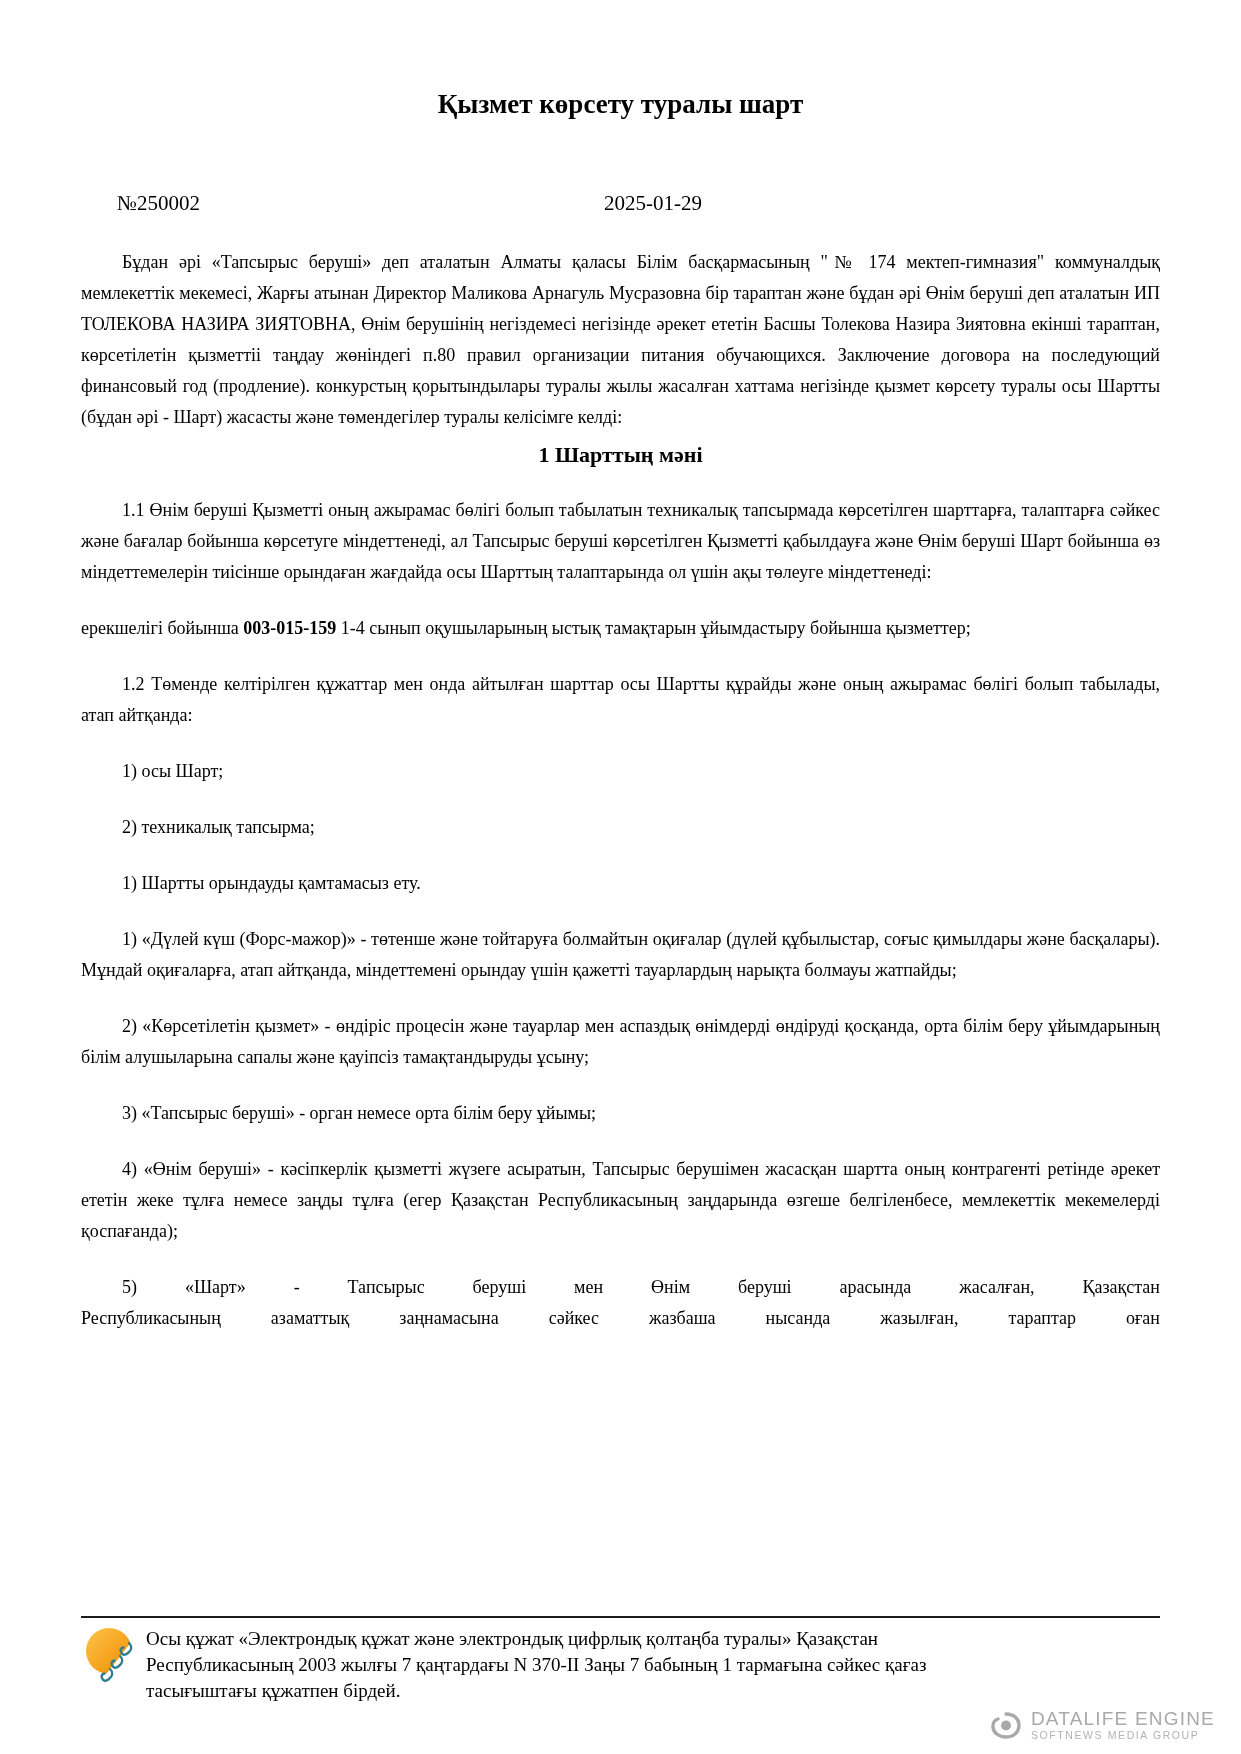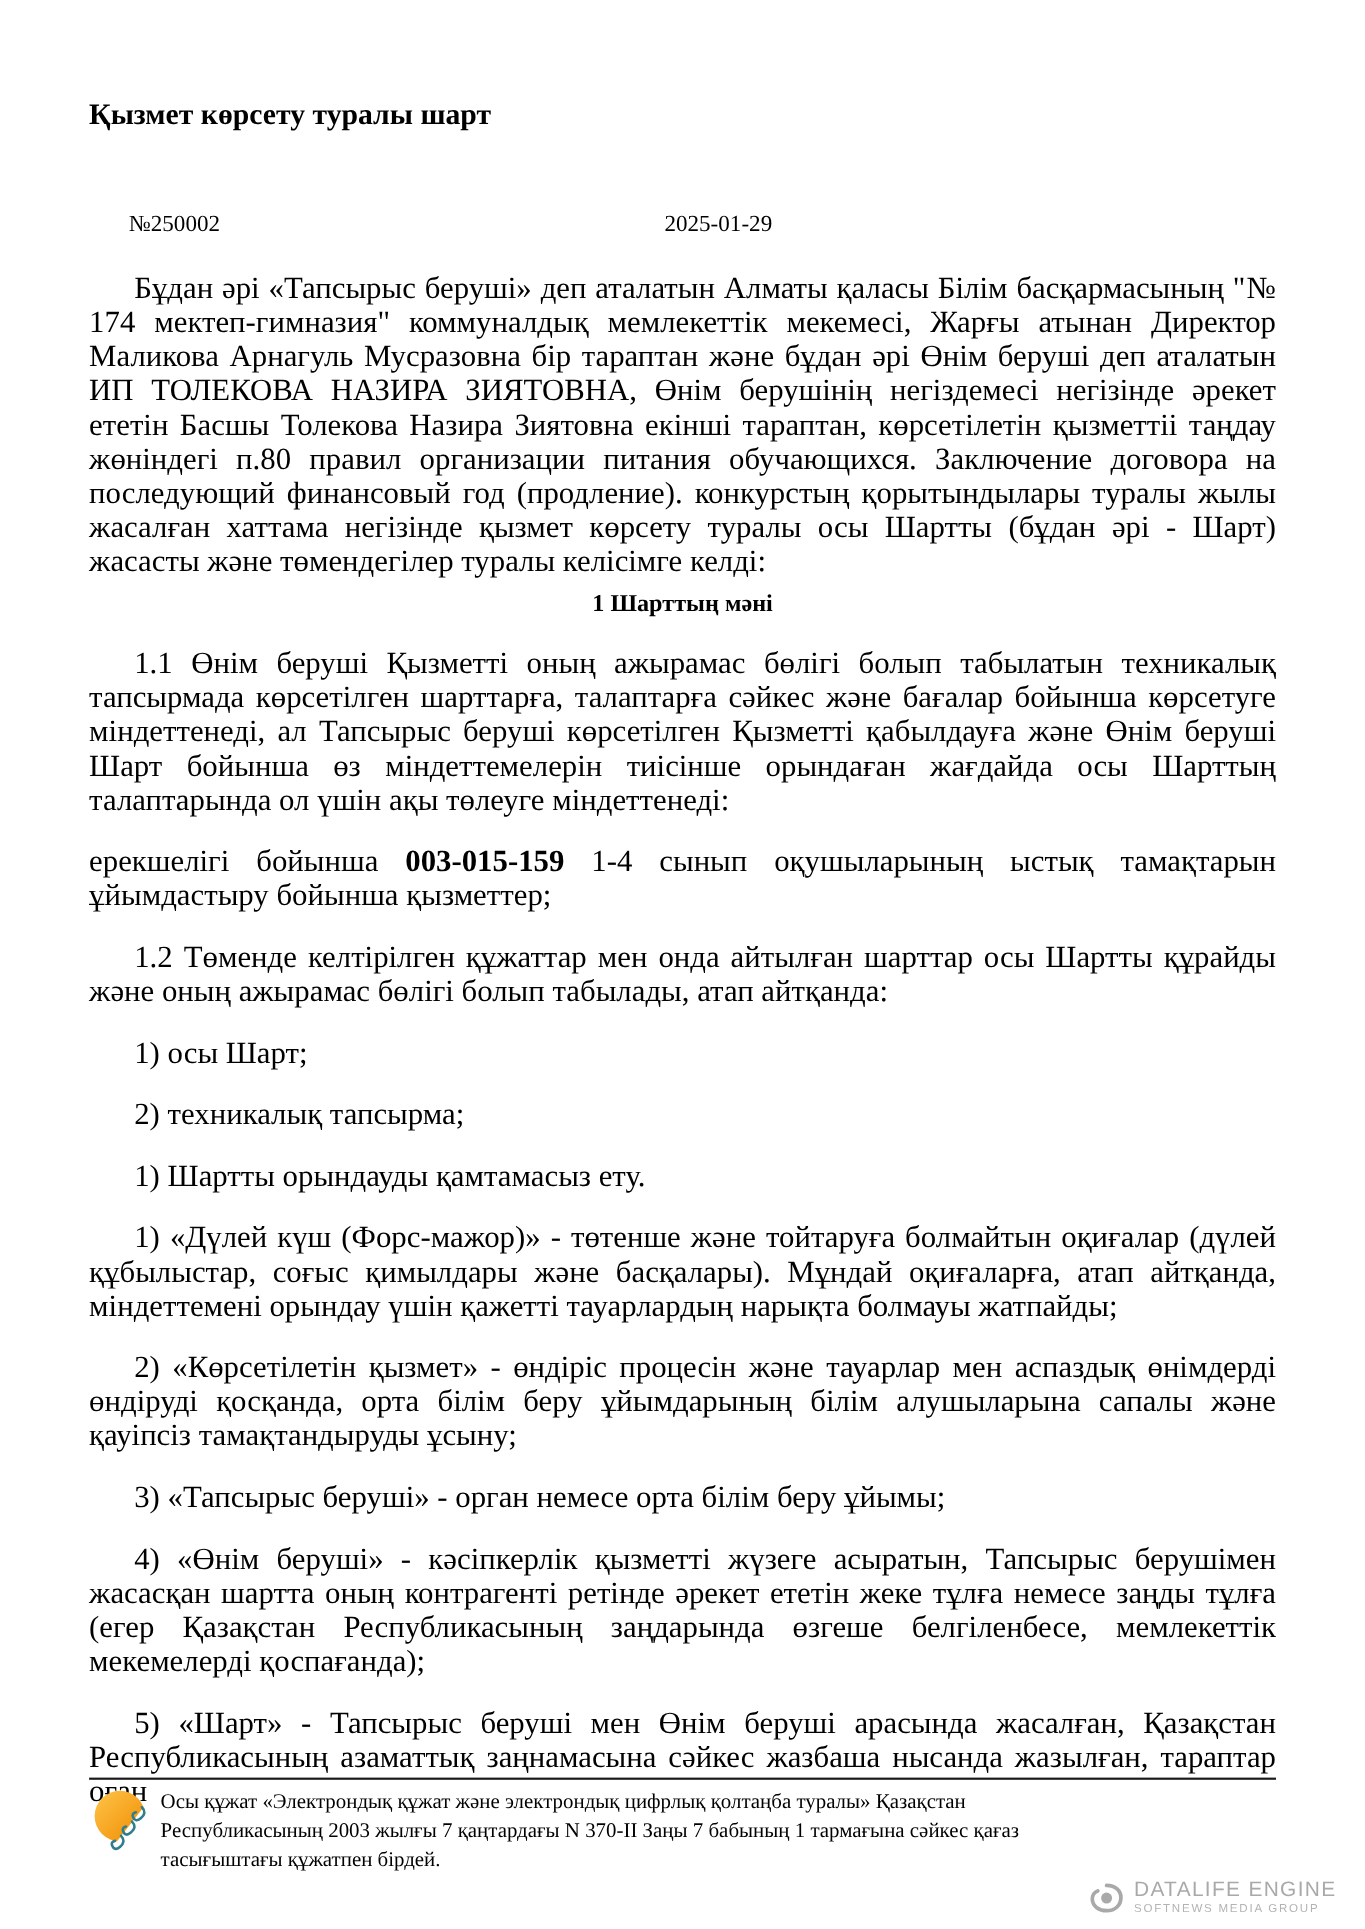--- a/index.html
+++ b/index.html
@@ -8,28 +8,28 @@
     width:1241px; height:1754px;
     background:#ffffff;
     overflow:hidden;
     font-family:"Liberation Serif","DejaVu Serif",serif;
     color:#000;
   }
   .content { margin:0 81px; }
   .doc-title {
     margin:86px 0 0 0;
     font-size:27px; font-weight:bold;
-    line-height:36px; text-align:left;
+    line-height:36px; text-align:center;
   }
   .meta-row { position:relative; margin-top:66px; height:31px; font-size:21px; line-height:31px; }
   .meta-number { position:absolute; left:36px; top:0; }
   .meta-date { position:absolute; left:523px; top:0; }
   .para {
     margin:25px 0 0 0;
-    font-size:28px; line-height:31px;
+    font-size:18px; line-height:31px;
     text-align:justify;
   }
   .para.indent { text-indent:41px; }
   .p-intro { margin-top:28px; }
   .section-heading {
     margin:6px 0 0 0;
     font-size:22px; font-weight:bold;
     line-height:31px; text-align:center;
   }
   .clause-1-1 { }

